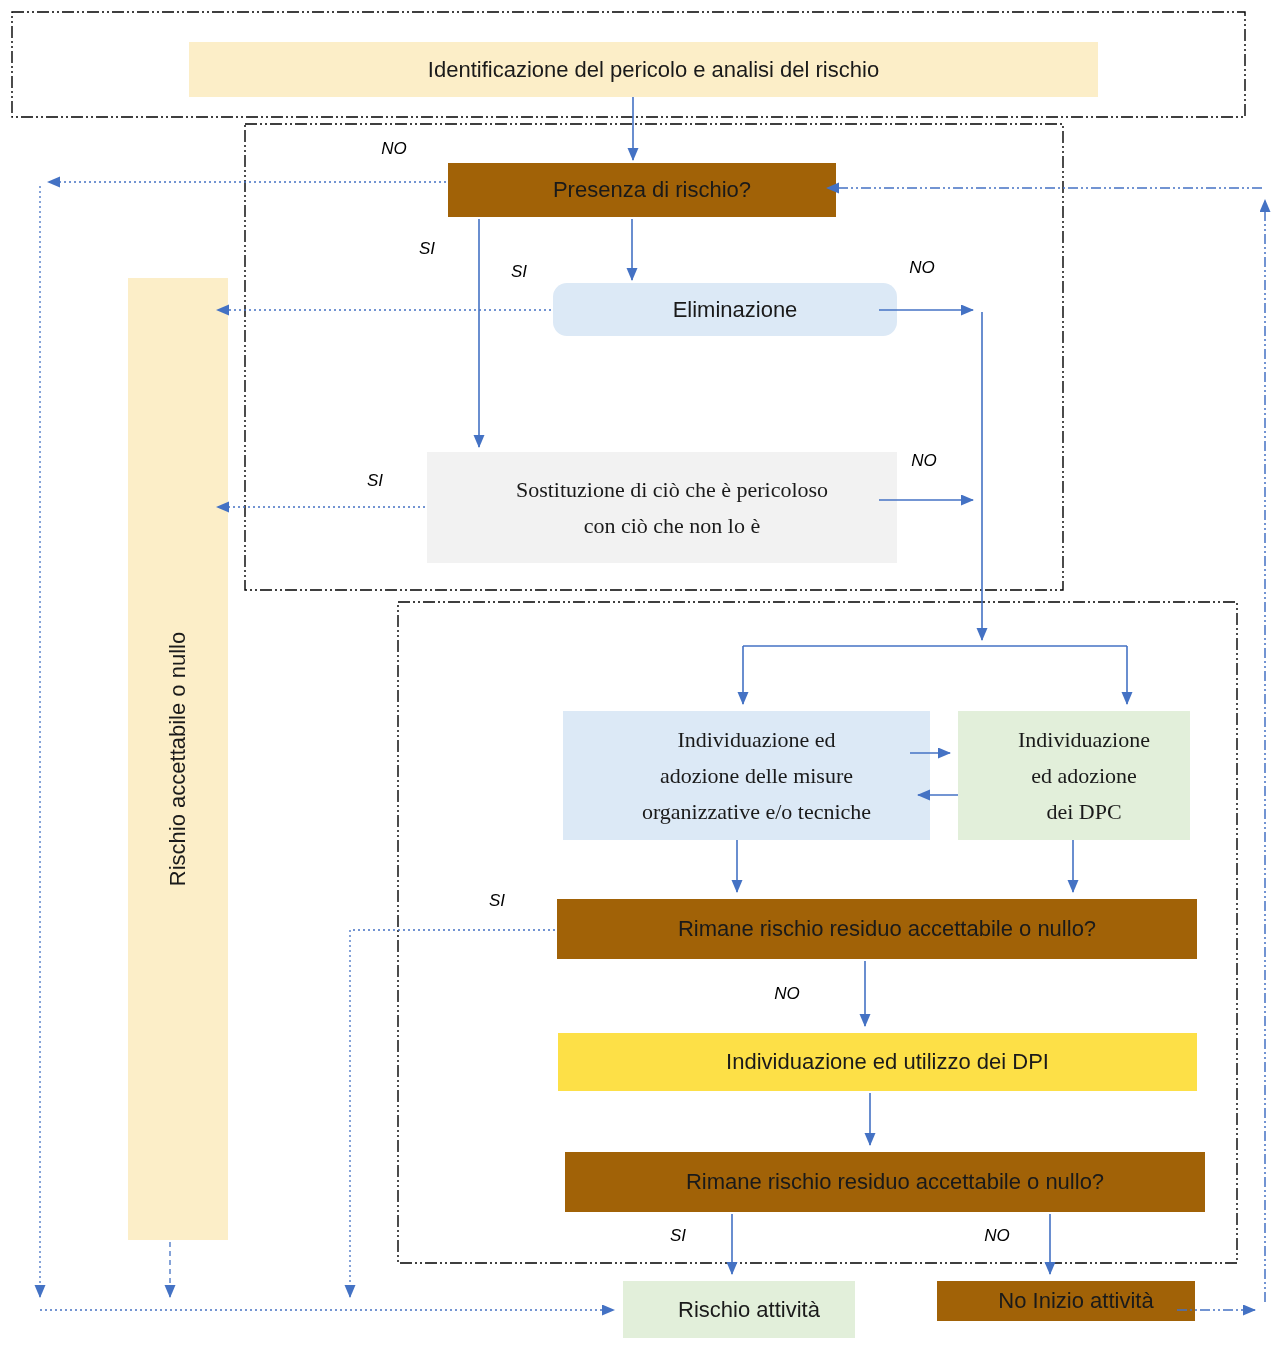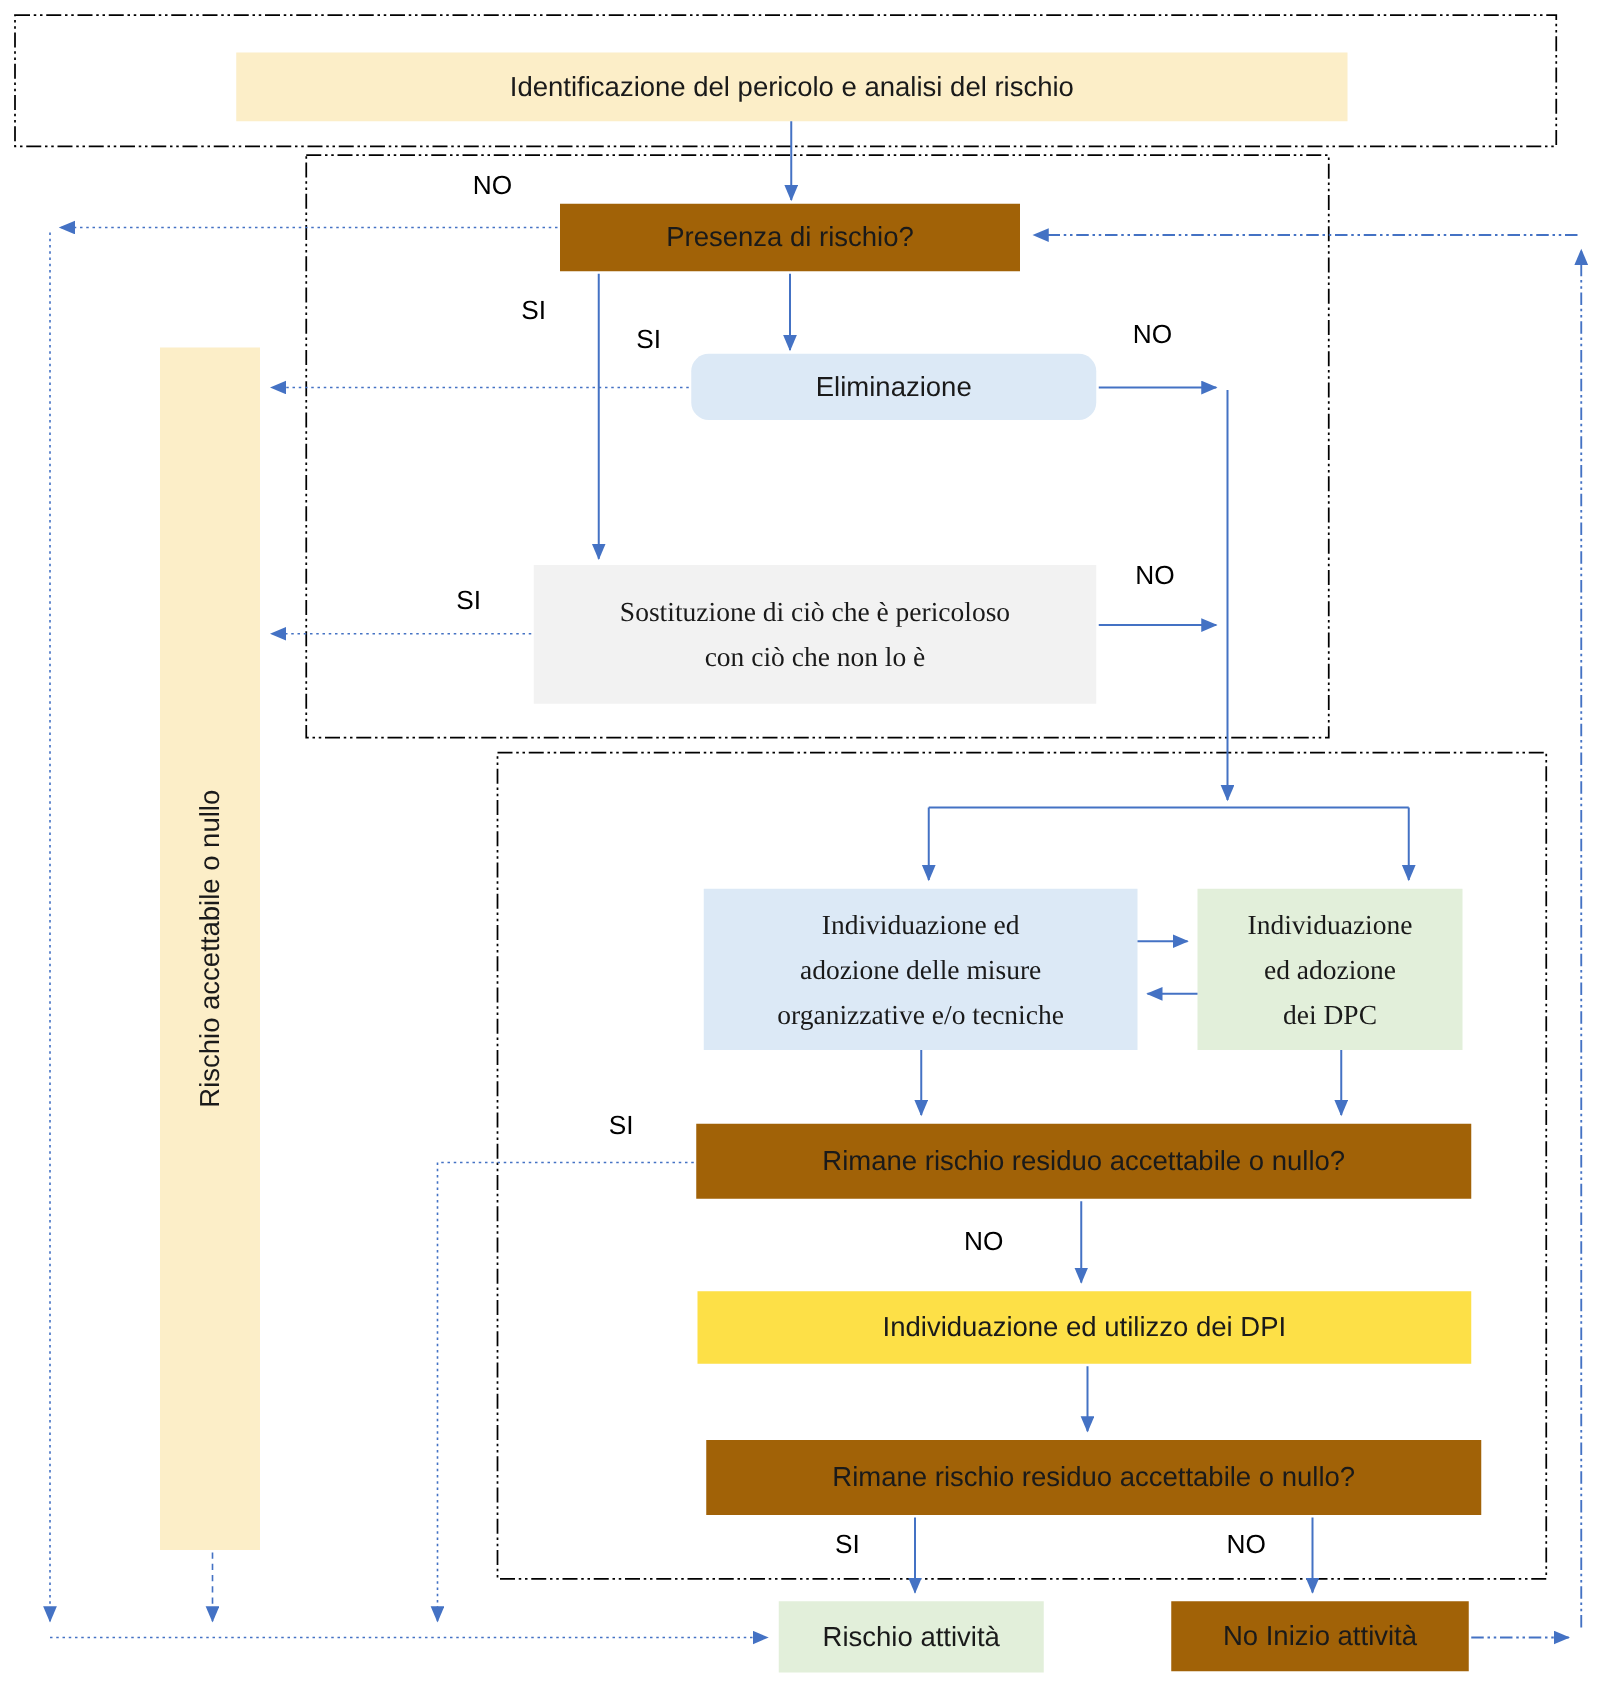--- a/index.html
+++ b/index.html
@@ -2,26 +2,26 @@
 <html><head>
 <meta charset="utf-8">
 <style>
   html,body{margin:0;padding:0;background:#ffffff;}
   #canvas{
     position:relative;width:1285px;height:1359px;background:#ffffff;
     font-family:"Liberation Sans",sans-serif;color:#1a1a1a;overflow:hidden;
   }
   .node{
     position:absolute;display:flex;align-items:center;justify-content:center;
-    text-align:center;font-size:22px;line-height:30px;
+    text-align:center;font-size:22px;line-height:30px;padding-left:20px;
   }
   .multiline{white-space:pre-line;line-height:36px;font-family:Liberation Serif, serif;}
   .edge-label{
     position:absolute;width:56px;height:26px;line-height:26px;text-align:center;
-    font-size:21px;color:#000000;
+    font-size:17px;color:#000000;font-style:italic;
   }
   .fill-yellow{background:#FCEEC8;}
   .fill-peach{background:#a16207;}
   .fill-blue{background:#DCE9F6;}
   .fill-gray{background:#F2F2F2;}
   .fill-green{background:#E2EFDA;}
   .fill-grayblue{background:#fde047;}
   #sidebar-bar span{
     position:absolute;left:50%;top:50%;
     transform:translate(-50%,-50%) rotate(-90deg);
@@ -52,21 +52,21 @@
 dei DPC</div>
 
   <div class="node fill-peach" style="left:557px;top:899px;width:620px;height:60px;">Rimane rischio residuo accettabile o nullo?</div>
 
   <div class="node fill-grayblue" style="left:558px;top:1033px;width:619px;height:58px;">Individuazione ed utilizzo dei DPI</div>
 
   <div class="node fill-peach" style="left:565px;top:1152px;width:620px;height:60px;">Rimane rischio residuo accettabile o nullo?</div>
 
   <div class="node fill-green" style="left:623px;top:1281px;width:212px;height:57px;">Rischio attività</div>
 
-  <div class="node fill-peach" style="left:937px;top:1281px;width:238px;height:56px;">No Inizio attività</div>
+  <div class="node fill-peach" style="left:937px;top:1281px;width:238px;height:40px;">No Inizio attività</div>
 
   <div class="node fill-yellow" id="sidebar-bar" style="left:128px;top:278px;width:80px;height:962px;">
     <span>Rischio accettabile o nullo</span>
   </div>
 
   <div class="edge-label" style="left:366px;top:136px;">NO</div>
   <div class="edge-label" style="left:399px;top:236px;">SI</div>
   <div class="edge-label" style="left:491px;top:259px;">SI</div>
   <div class="edge-label" style="left:894px;top:255px;">NO</div>
   <div class="edge-label" style="left:896px;top:448px;">NO</div>

